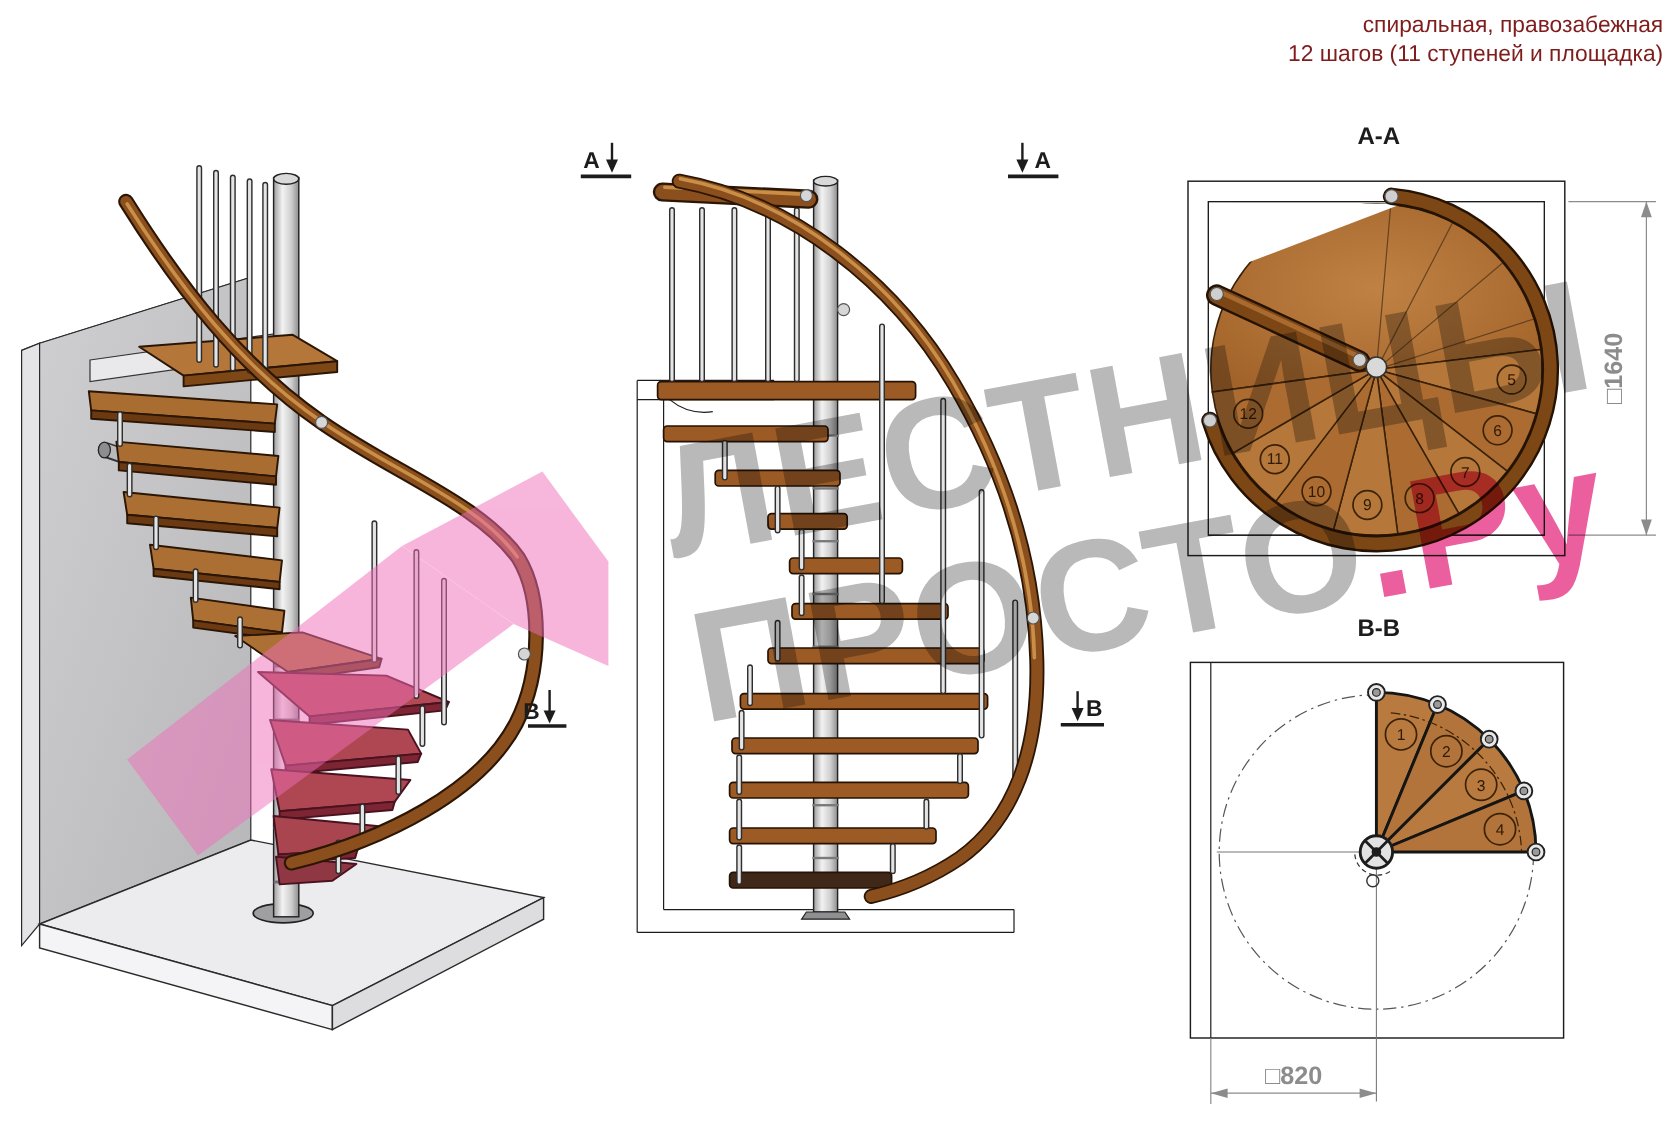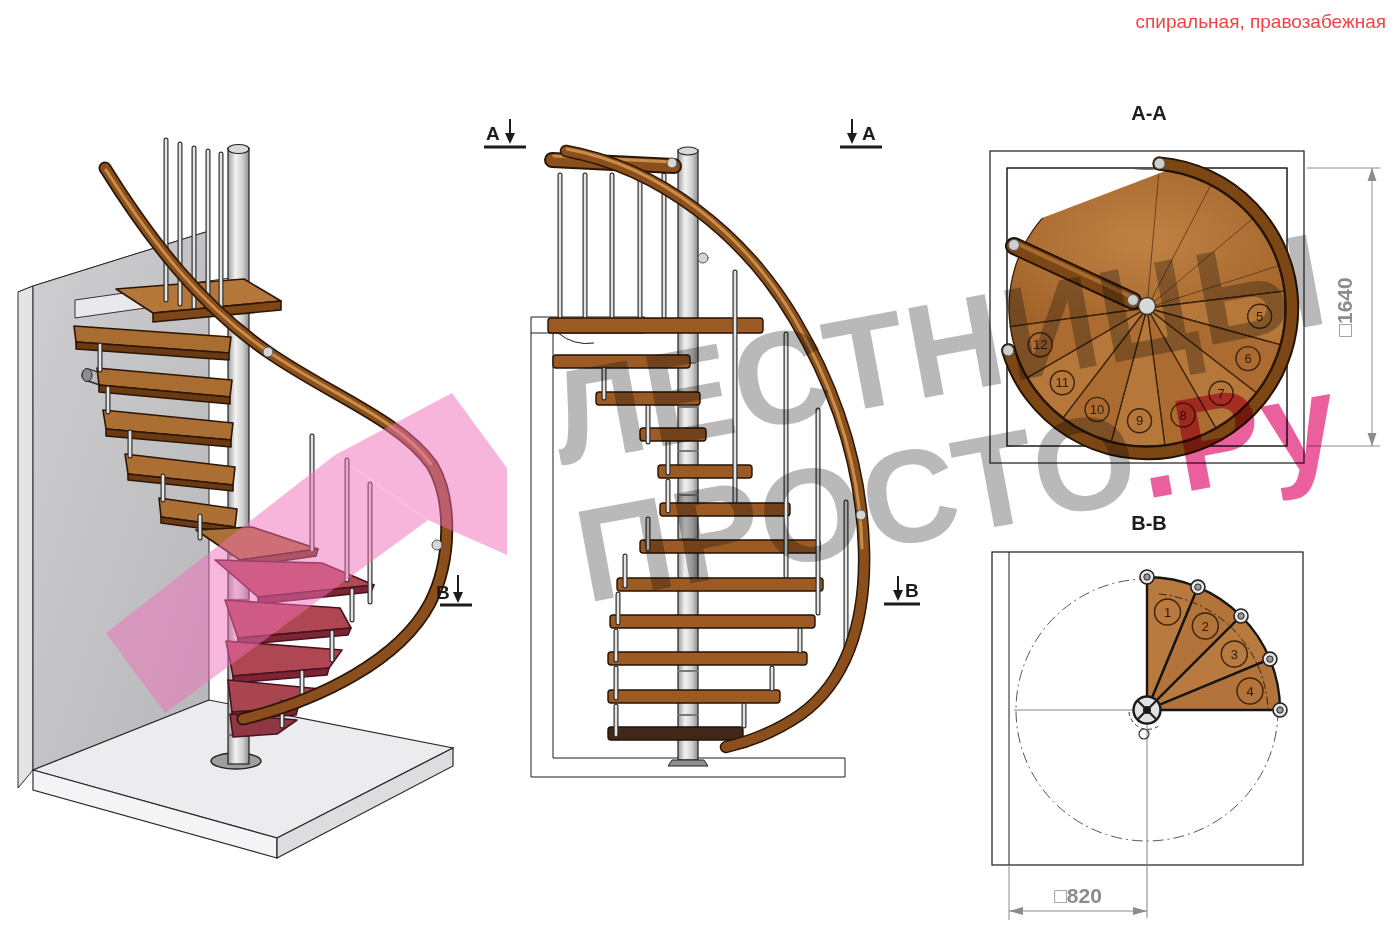--- a/index.html
+++ b/index.html
@@ -1,20 +1,20 @@
 <!DOCTYPE html>
 <html><head>
 <meta charset="utf-8">
 <style>
   html,body{margin:0;padding:0;background:#ffffff;}
   .canvas{position:relative;width:1400px;height:939px;background:#ffffff;overflow:hidden;
           font-family:"Liberation Sans",sans-serif;}
   svg{position:absolute;left:0;top:0;}
   .header{position:absolute;right:14px;top:10px;text-align:right;font-size:19px;line-height:24px;
-          color:#ef4444;font-family:"Liberation Sans",sans-serif;}
+          color:#7f1d1d;font-family:"Liberation Sans",sans-serif;}
   .watermark{position:absolute;left:540px;top:352px;transform:rotate(-10.5deg);transform-origin:0 0;
              font-family:"Liberation Sans",sans-serif;font-weight:bold;font-size:132px;line-height:140px;
              letter-spacing:2px;color:#b9b9b9;mix-blend-mode:multiply;pointer-events:none;white-space:nowrap;}
   .watermark .pink{color:#ec5f9e;}
   
   .ln{stroke:#1c1c1c;stroke-width:1.2;fill:none;}
   .thin{stroke:#1c1c1c;stroke-width:1;fill:none;}
   .dim{stroke:#8c8c8c;stroke-width:1;fill:none;}
   .dimtxt{fill:#8c8c8c;font-weight:bold;font-size:21px;font-family:"Liberation Sans",sans-serif;}
   .title{fill:#1c1c1c;font-weight:bold;font-size:20px;font-family:"Liberation Sans",sans-serif;}
@@ -446,14 +446,15 @@
   </g>
 </svg>
 
 <div class="watermark">
   <div><span>ЛЕСТНИЦЫ</span></div>
   <div><span>ПРОСТО</span><span class="pink">.Ру</span></div>
 </div>
 
 <div class="header">
   <div>спиральная, правозабежная</div>
+  <div>12 шагов (11 ступеней и площадка)</div>
 </div>
 </div>
 
 </body></html>

